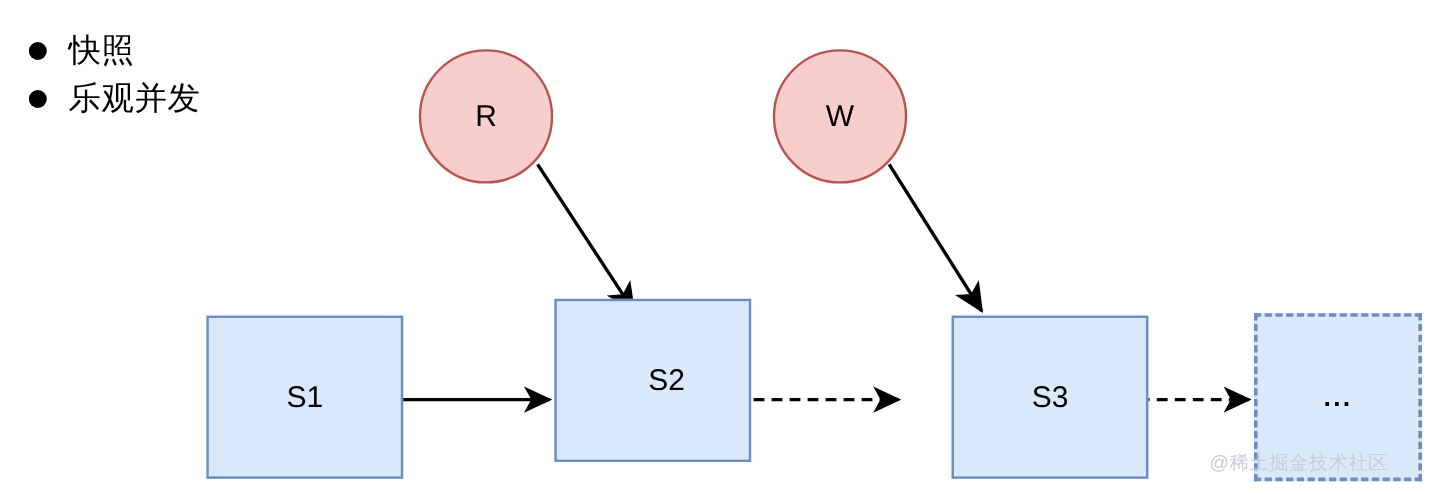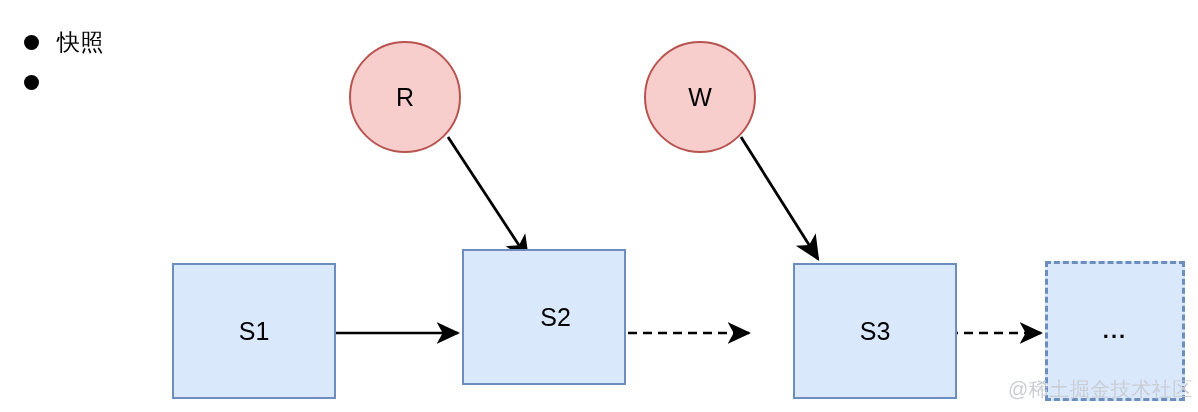--- a/index.html
+++ b/index.html
@@ -32,21 +32,21 @@
   }
   .bullet-dot {
     width: 15px;
     height: 15px;
     border-radius: 50%;
     background: #000000;
     flex: 0 0 auto;
     margin-right: 18px;
   }
   .bullet-label {
-    font-size: 23px;
+    font-size: 27px;
     color: #000000;
     font-weight: 400;
     letter-spacing: 0.5px;
     white-space: nowrap;
   }
 
   
   .diagram {
     position: absolute;
     left: 0;
@@ -99,21 +99,21 @@
     font-size: 22px;
     letter-spacing: 2px;
     font-weight: bold;
   }
 
   
   .watermark {
     position: absolute;
     left: 1008px;
     top: 376px;
-    font-size: 20px;
+    font-size: 16px;
     color: #c9cdd4;
     white-space: nowrap;
     letter-spacing: 0.5px;
   }
 
   svg.edges {
     position: absolute;
     left: 0;
     top: 0;
     width: 1198px;
@@ -124,20 +124,21 @@
 </head>
 <body>
 
 <ul class="bullet-list">
   <li class="bullet-item">
     <span class="bullet-dot"></span>
     <span class="bullet-label">快照</span>
   </li>
   <li class="bullet-item">
     <span class="bullet-dot"></span>
+    <span class="bullet-label">乐观并发</span>
   </li>
 </ul>
 
 <div class="diagram">
 
   <svg class="edges" viewBox="0 0 1198 412">
     <defs>
       <marker id="arrowhead" markerWidth="9" markerHeight="9" refX="8.2" refY="4.5" orient="auto" markerUnits="strokeWidth">
         <path d="M0,0.3 L9,4.5 L0,8.7 L2.3,4.5 Z" fill="#000000"></path>
       </marker>

